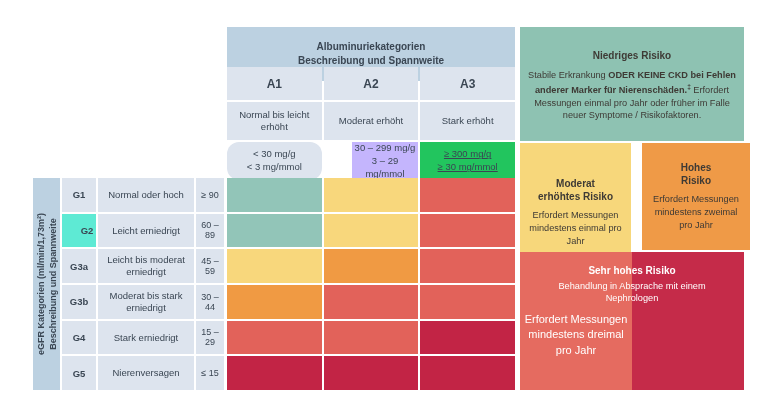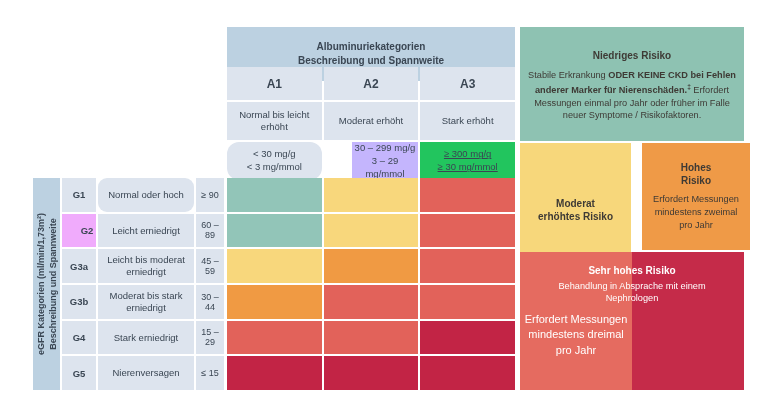--- a/index.html
+++ b/index.html
@@ -104,24 +104,24 @@
 
 <div class="abs" id="egfr-bar" style="background: rgb(188, 209, 225);">
   <div id="egfr-bar-inner">
     <div>eGFR Kategorien (ml/min/1,73m²)</div>
     <div>Beschreibung und Spannweite</div>
   </div>
 </div>
 
 <div class="abs" id="egfr-grid">
   <div class="cell g-code" style="background: rgb(221, 228, 238);">G1</div>
-  <div class="cell g-desc" style="background: rgb(221, 228, 238); border-radius: 9px;">Normal oder hoch</div>
+  <div class="cell g-desc" style="background: rgb(221, 228, 238);">Normal oder hoch</div>
   <div class="cell g-range" style="background: rgb(221, 228, 238);">≥ 90</div>
 
-  <div class="cell g-code" style="background: #f0abfc; padding-left: 16px;">G2</div>
+  <div class="cell g-code" style="background: #5eead4; padding-left: 16px;">G2</div>
   <div class="cell g-desc" style="background: rgb(221, 228, 238);">Leicht erniedrigt</div>
   <div class="cell g-range" style="background: rgb(221, 228, 238);">60 – 89</div>
 
   <div class="cell g-code" style="background: rgb(221, 228, 238);">G3a</div>
   <div class="cell g-desc" style="background: rgb(221, 228, 238);">Leicht bis moderat erniedrigt</div>
   <div class="cell g-range" style="background: rgb(221, 228, 238);">45 – 59</div>
 
   <div class="cell g-code" style="background: rgb(221, 228, 238);">G3b</div>
   <div class="cell g-desc" style="background: rgb(221, 228, 238);">Moderat bis stark erniedrigt</div>
   <div class="cell g-range" style="background: rgb(221, 228, 238);">30 – 44</div>
@@ -161,20 +161,21 @@
   <div class="body">
     <span>Stabile Erkrankung </span><span class="bold">ODER KEINE CKD bei Fehlen anderer Marker für Nierenschäden.</span><sup class="bold">‡</sup><span> Erfordert Messungen einmal pro Jahr oder früher im Falle neuer Symptome / Risikofaktoren.</span>
   </div>
 </div>
 
 <div class="abs cell" id="risk-moderate" style="background: rgb(247, 215, 123);">
   <div class="risk-mid-title">
     <div>Moderat</div>
     <div>erhöhtes Risiko</div>
   </div>
+  <div class="risk-mid-body">Erfordert Messungen mindestens einmal pro Jahr</div>
 </div>
 
 <div class="abs cell" id="risk-high" style="background: rgb(239, 154, 71);">
   <div class="risk-mid-title">
     <div>Hohes</div>
     <div>Risiko</div>
   </div>
   <div class="risk-mid-body">Erfordert Messungen mindestens zweimal pro Jahr</div>
 </div>
 

